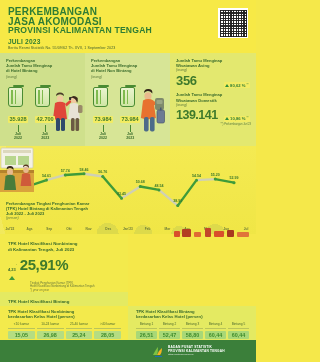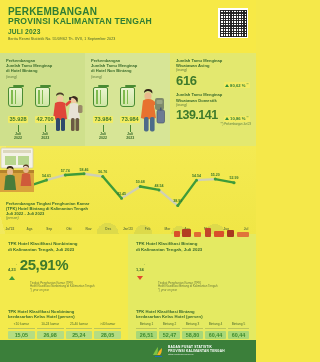--- a/index.html
+++ b/index.html
@@ -80,21 +80,21 @@
   .chart svg { position:absolute; inset:0; }
   .chart-cap { position:absolute; left:6px; bottom:14px; width:120px; z-index:6; }
   .cap-t { font-size:4.1px; font-weight:bold; color:#3a6b2c; line-height:5px; }
   .cap-u { font-size:3.4px; color:#5d7a3c; font-style:italic; }
   .axis { position:absolute; bottom:3px; left:0; right:0; display:flex; z-index:6;}
   .axis span { flex:1; text-align:center; font-size:3.2px; color:#6b7a3a; font-weight:bold;}
   .pt-lbl { font-size:3.6px; font-weight:bold; fill:#3f7a2c; }
   .kiosk { position:absolute; right:2px; top:10px; width:34px; height:46px; z-index:5; }
 
   
-  .panels { display:flex; height:72px; }
+  .panels { display:flex; height:72px;flex-direction:column; }
   .pnl { width:128px; position:relative; padding:7px 8px 0 8px; }
   .pnl-l { background:#f3ea4c; }
   .pnl-r { background:#e4ea62; }
   .pnl-t { font-size:4.4px; font-weight:bold; color:#3a6b2c; line-height:5.6px; }
   .big-row { display:flex; align-items:flex-start; gap:3px; margin-top:5px; }
   .delta { text-align:center; }
   .delta-v { font-size:4px; font-weight:bold; color:#3a6b2c; }
   .delta-s { font-size:2.4px; color:#3a6b2c; vertical-align:super;}
   .arw-up { width:0;height:0;margin:0.5px auto 0;border-left:3px solid transparent;border-right:3px solid transparent;border-bottom:4.5px solid #3f9b3a;}
   .arw-dn { width:0;height:0;margin:0.5px auto 0;border-left:3px solid transparent;border-right:3px solid transparent;border-top:4.5px solid #e04a2f;}
@@ -123,20 +123,21 @@
   .f3 { font-size:2.4px; opacity:.85; }
   .vehicles { position:absolute; right:4px; bottom:22px; height:12px; width:80px; z-index:7;}
 </style>
 </head>
 <body>
 
 <div class="page">
 
   <div class="header">
     <div class="h-title h-l1">PERKEMBANGAN</div>
+    <div class="h-title h-l2">JASA AKOMODASI</div>
     <div class="h-title h-l3">PROVINSI KALIMANTAN TENGAH</div>
     <div class="h-month">JULI 2023</div>
     <div class="h-brs">Berita Resmi Statistik No. 55/09/62 Th. XVII, 1 September 2023</div>
     <div class="qr">
         <div class="qr-inner"></div>
       </div>
   </div>
 
   <div class="band">
 
@@ -226,21 +227,21 @@
     </div>
 
     <div class="col col-c">
       <div class="cc-block">
         <div class="cc-title">
           <span>Jumlah Tamu Menginap</span><br>
           <span>Wisatawan Asing</span>
         </div>
         <div class="cc-unit">(orang)</div>
         <div class="cc-row">
-          <div class="cc-big">616</div>
+          <div class="cc-big">356</div>
           <span class="pct">
             <span class="tri-up"></span>
             <span class="pct-val">80,62 %</span>
             <span class="pct-sup">**</span>
           </span>
         </div>
       </div>
       <div class="cc-block" style="padding-top:4px;">
         <div class="cc-title">
           <span>Jumlah Tamu Menginap</span><br>

